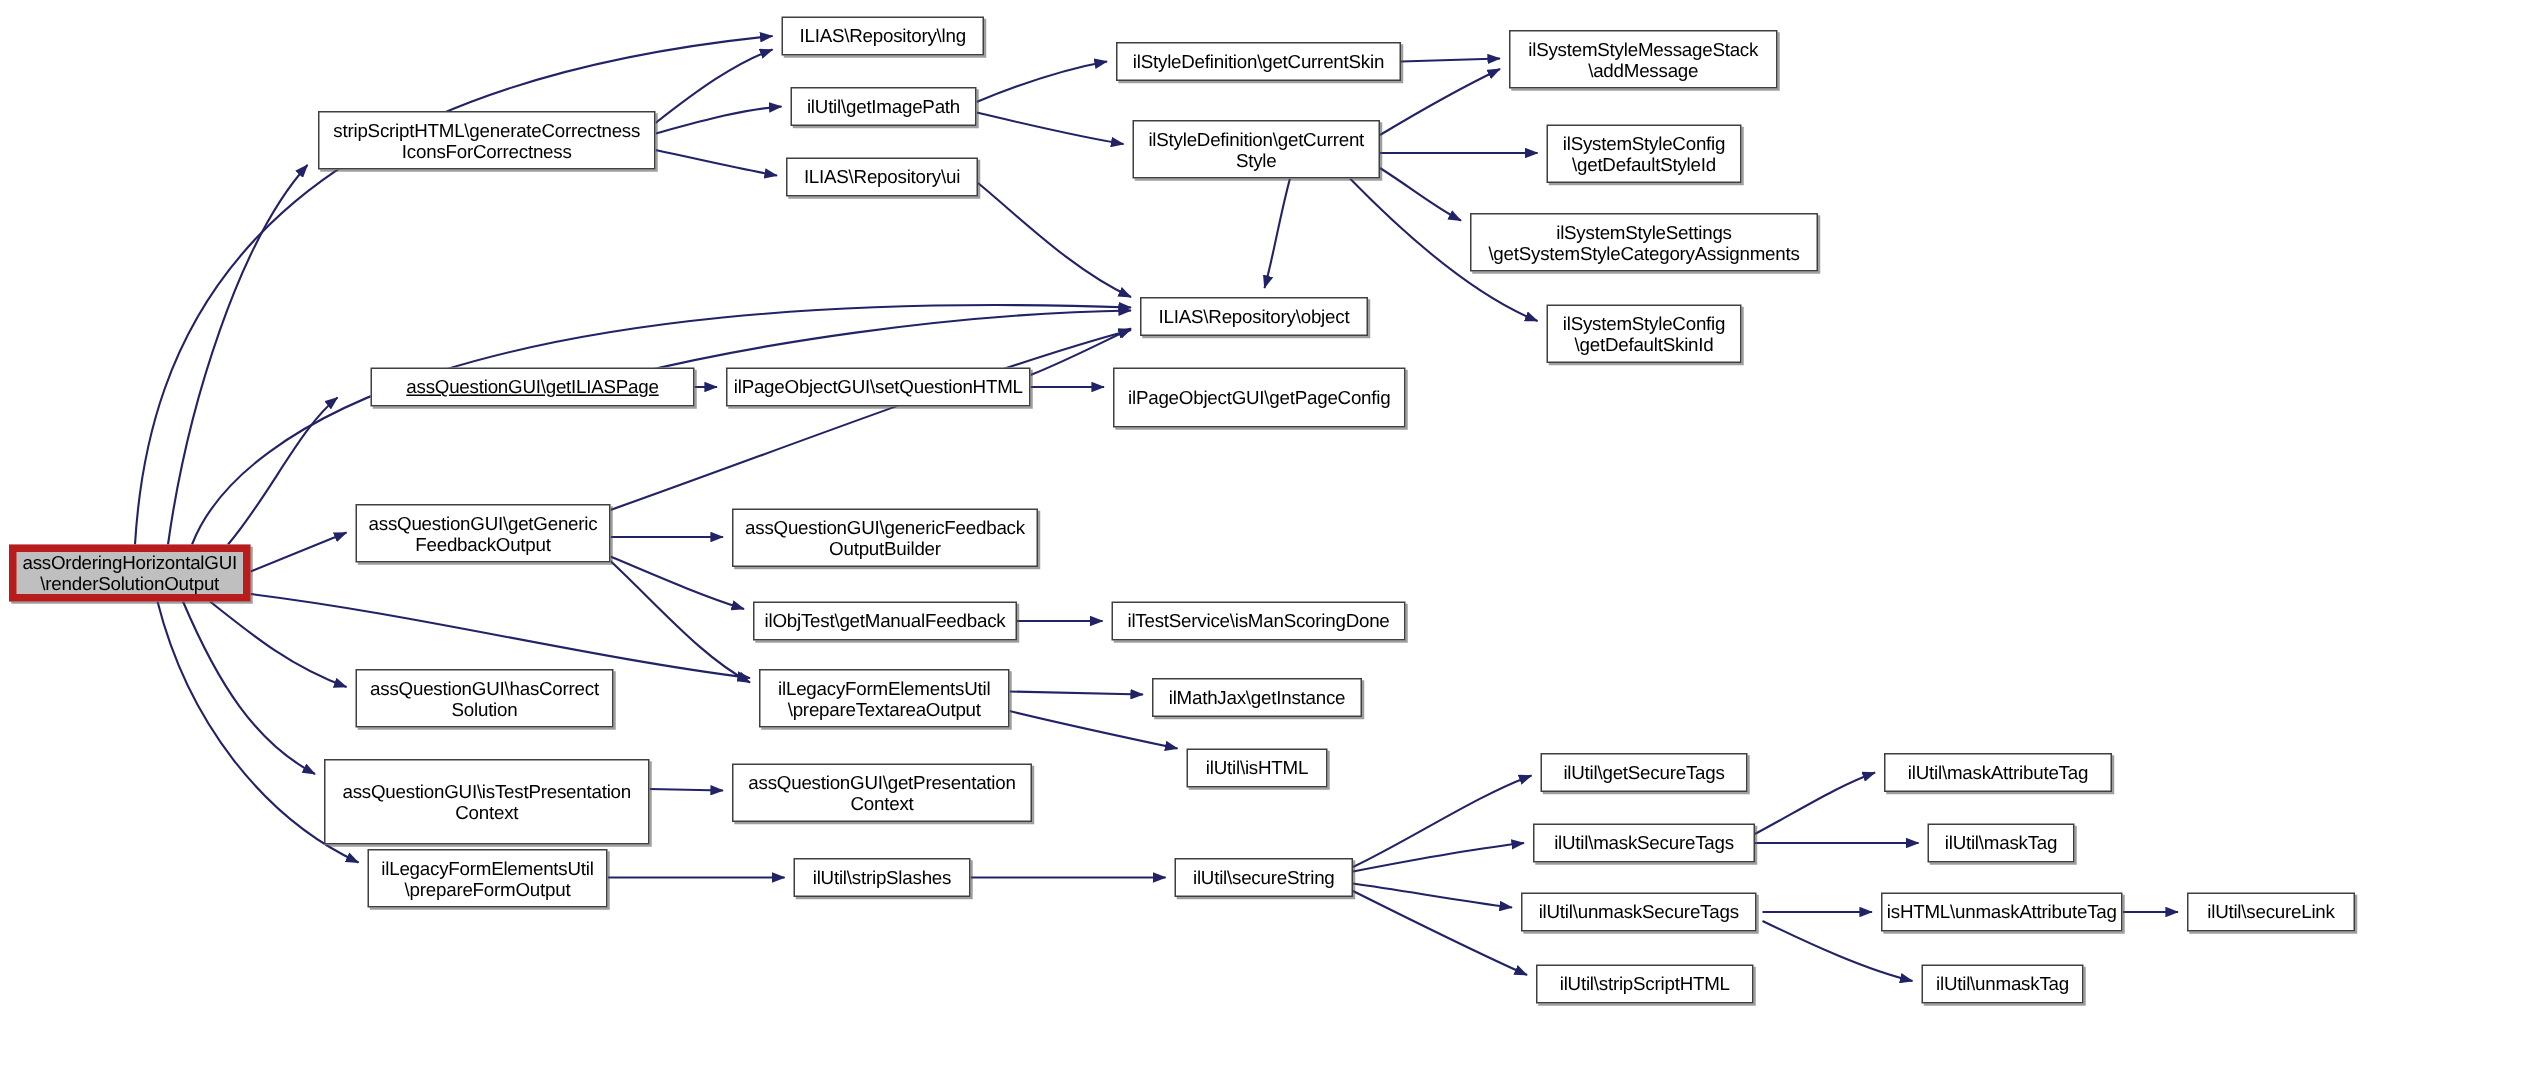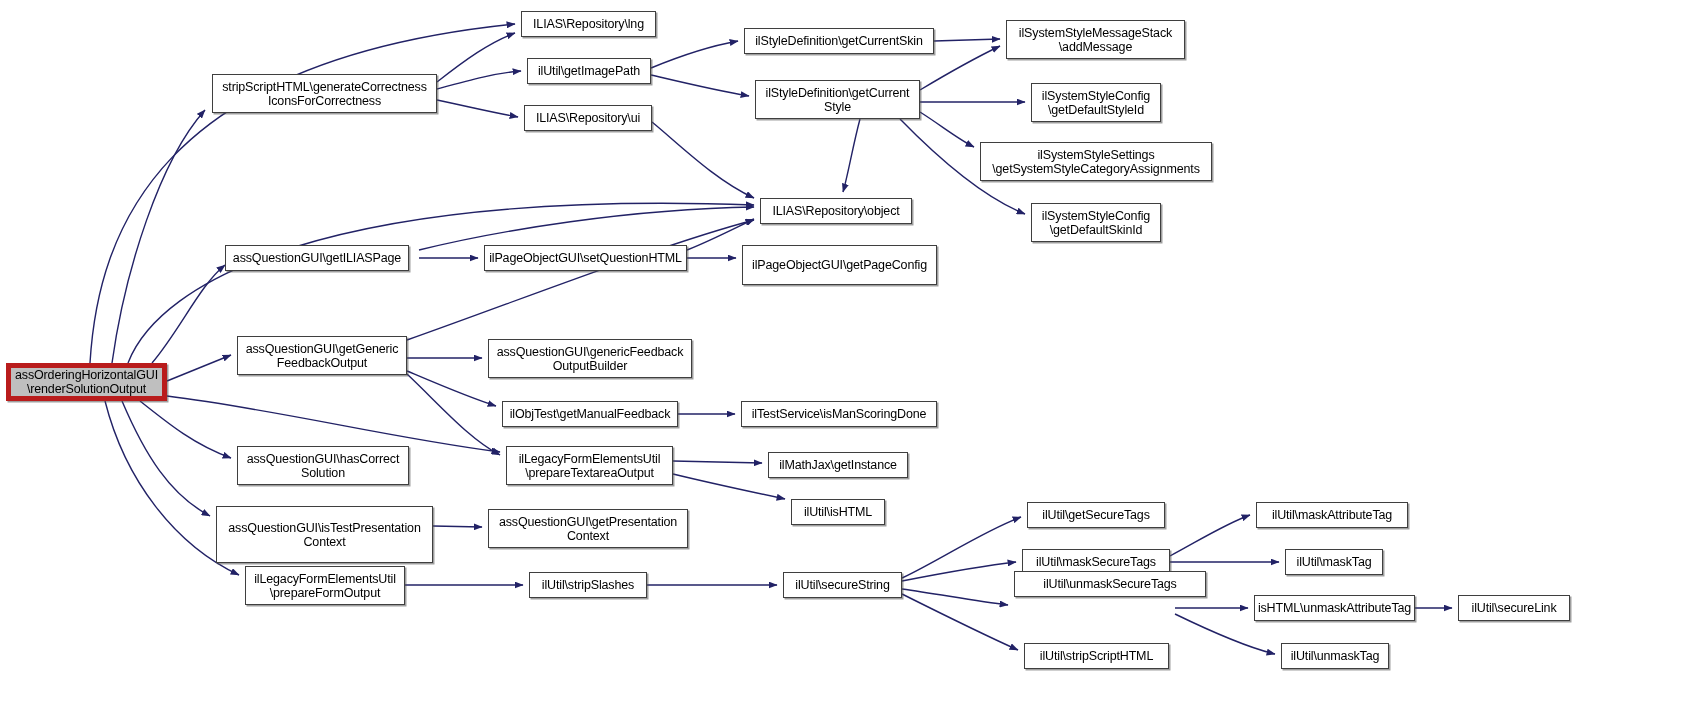--- a/index.html
+++ b/index.html
@@ -121,21 +121,21 @@
 Style</span></div>
       <div class="gnode" style="left: 1006px; top: 20px; width: 179px; height: 39px;"><span class="lbl">ilSystemStyleMessageStack
 \addMessage</span></div>
       <div class="gnode" style="left: 1031px; top: 83px; width: 130px; height: 39px;"><span class="lbl">ilSystemStyleConfig
 \getDefaultStyleId</span></div>
       <div class="gnode" style="left: 980px; top: 142px; width: 232px; height: 39px;"><span class="lbl">ilSystemStyleSettings
 \getSystemStyleCategoryAssignments</span></div>
       <div class="gnode" style="left: 1031px; top: 203px; width: 130px; height: 39px;"><span class="lbl">ilSystemStyleConfig
 \getDefaultSkinId</span></div>
       <div class="gnode" style="left: 760px; top: 198px; width: 152px; height: 26px;"><span class="lbl">ILIAS\Repository\object</span></div>
-      <div class="gnode" style="left: 225px; top: 245px; width: 184px; height: 26px;"><span class="lbl">assQuestionGUI\getILIASPage</span></div>
+      <div class="gnode" style="left: 247px; top: 245px; width: 216px; height: 26px; text-decoration: underline;"><span class="lbl">assQuestionGUI\getILIASPage</span></div>
       <div class="gnode" style="left: 484px; top: 245px; width: 203px; height: 26px;"><span class="lbl">ilPageObjectGUI\setQuestionHTML</span></div>
       <div class="gnode" style="left: 742px; top: 245px; width: 195px; height: 40px;"><span class="lbl">ilPageObjectGUI\getPageConfig</span></div>
       <div class="gnode" style="left: 237px; top: 336px; width: 170px; height: 39px;"><span class="lbl">assQuestionGUI\getGeneric
 FeedbackOutput</span></div>
       <div class="gnode" style="left: 488px; top: 339px; width: 204px; height: 39px;"><span class="lbl">assQuestionGUI\genericFeedback
 OutputBuilder</span></div>
       <div class="gnode" style="left: 502px; top: 401px; width: 176px; height: 26px;"><span class="lbl">ilObjTest\getManualFeedback</span></div>
       <div class="gnode" style="left: 741px; top: 401px; width: 196px; height: 26px;"><span class="lbl">ilTestService\isManScoringDone</span></div>
       <div class="gnode" style="left: 237px; top: 446px; width: 172px; height: 39px;"><span class="lbl">assQuestionGUI\hasCorrect
 Solution</span></div>
@@ -146,21 +146,21 @@
       <div class="gnode" style="left: 216px; top: 506px; width: 217px; height: 57px;"><span class="lbl">assQuestionGUI\isTestPresentation
 Context</span></div>
       <div class="gnode" style="left: 488px; top: 509px; width: 200px; height: 39px;"><span class="lbl">assQuestionGUI\getPresentation
 Context</span></div>
       <div class="gnode" style="left: 245px; top: 566px; width: 160px; height: 39px;"><span class="lbl">ilLegacyFormElementsUtil
 \prepareFormOutput</span></div>
       <div class="gnode" style="left: 529px; top: 572px; width: 118px; height: 26px;"><span class="lbl">ilUtil\stripSlashes</span></div>
       <div class="gnode" style="left: 783px; top: 572px; width: 119px; height: 26px; justify-content: center;"><span class="lbl">ilUtil\secureString</span></div>
       <div class="gnode" style="left: 1027px; top: 502px; width: 138px; height: 26px;"><span class="lbl">ilUtil\getSecureTags</span></div>
       <div class="gnode" style="left: 1022px; top: 549px; width: 148px; height: 26px;"><span class="lbl">ilUtil\maskSecureTags</span></div>
-      <div class="gnode" style="left: 1014px; top: 571px; width: 192px; height: 26px;"><span class="lbl">ilUtil\unmaskSecureTags</span></div>
+      <div class="gnode" style="left: 1014px; top: 595px; width: 157px; height: 26px;"><span class="lbl">ilUtil\unmaskSecureTags</span></div>
       <div class="gnode" style="left: 1024px; top: 643px; width: 145px; height: 26px;"><span class="lbl">ilUtil\stripScriptHTML</span></div>
       <div class="gnode" style="left: 1256px; top: 502px; width: 152px; height: 26px;"><span class="lbl">ilUtil\maskAttributeTag</span></div>
       <div class="gnode" style="left: 1285px; top: 549px; width: 98px; height: 26px;"><span class="lbl">ilUtil\maskTag</span></div>
       <div class="gnode" style="left: 1254px; top: 595px; width: 161px; height: 26px;"><span class="lbl">isHTML\unmaskAttributeTag</span></div>
       <div class="gnode" style="left: 1281px; top: 643px; width: 108px; height: 26px;"><span class="lbl">ilUtil\unmaskTag</span></div>
       <div class="gnode" style="left: 1458px; top: 595px; width: 112px; height: 26px;"><span class="lbl">ilUtil\secureLink</span></div>
     </div>
 </div>
 
 </body></html>

